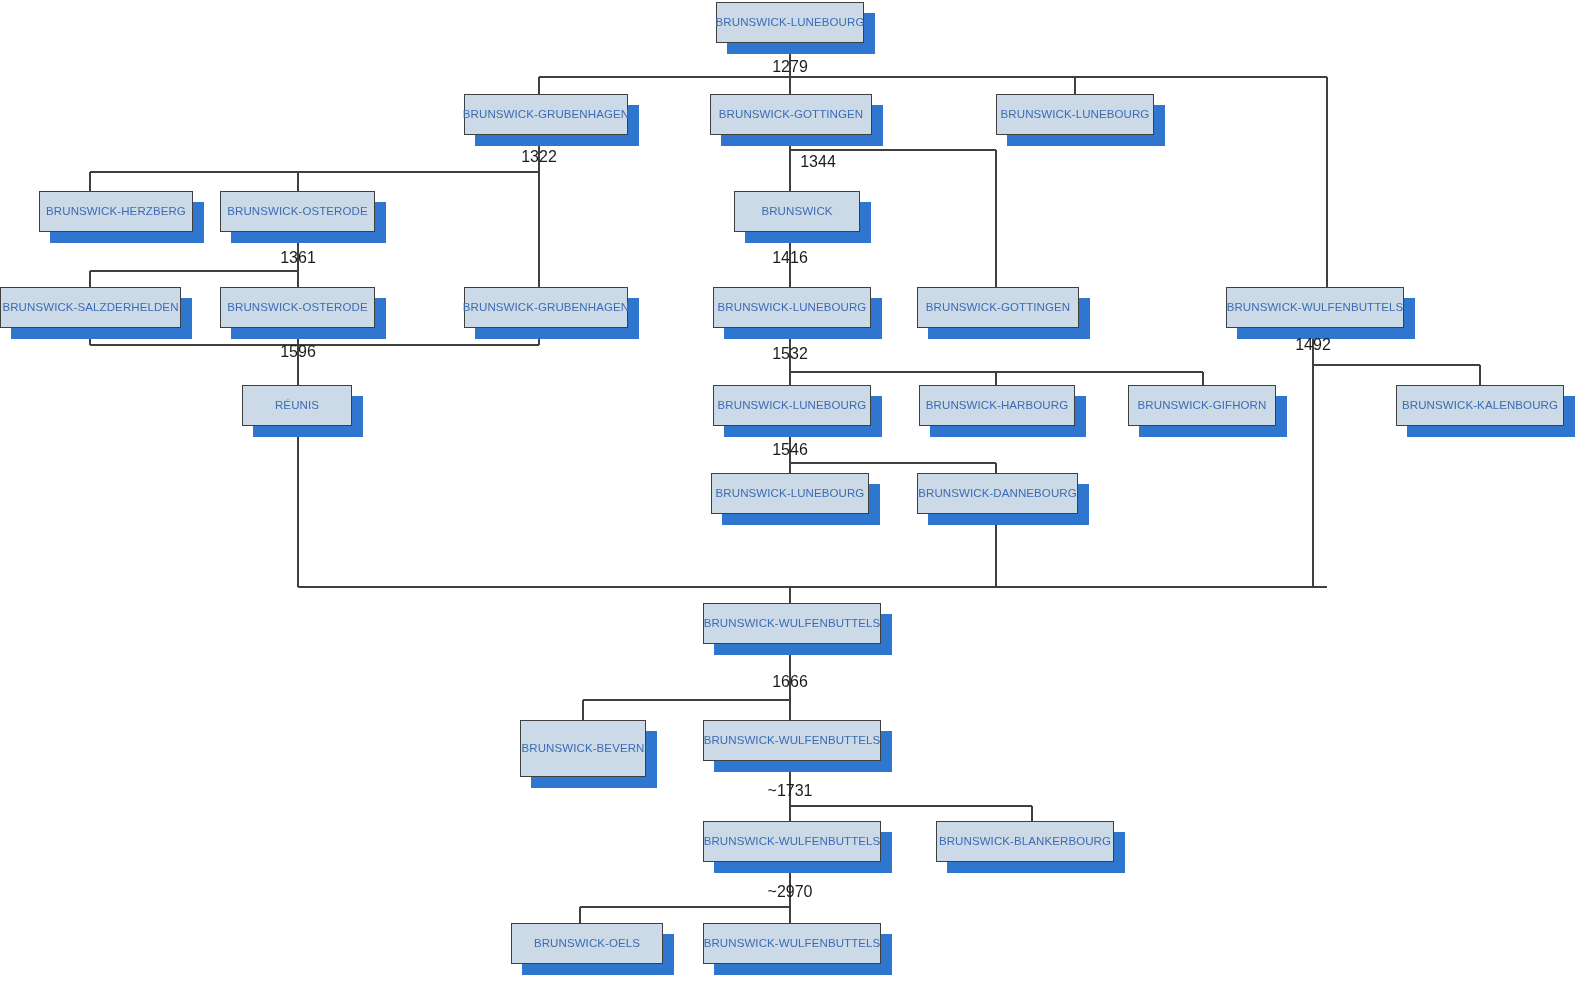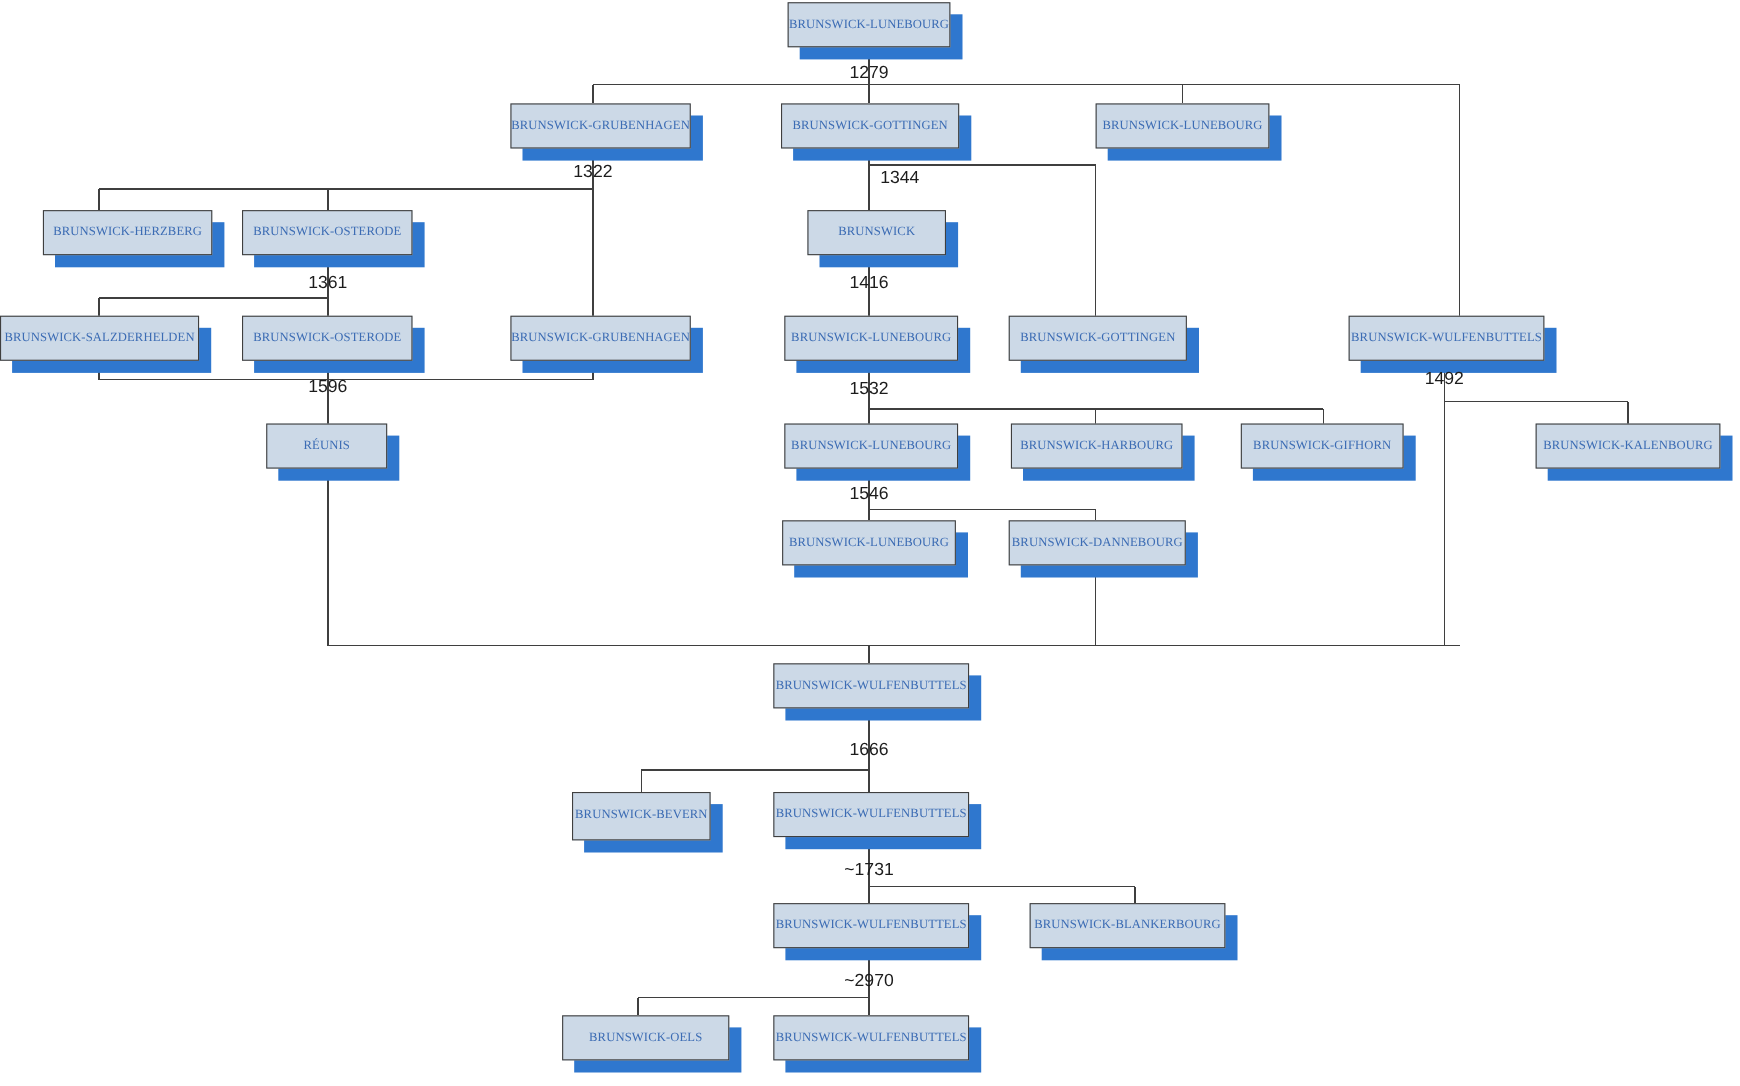--- a/index.html
+++ b/index.html
@@ -45,21 +45,21 @@
     box-sizing: border-box;
     background: #ccd9e7;
     border: 1px solid #3f3f3f;
     display: flex;
     align-items: center;
     justify-content: center;
   }
   .node .label {
     color: #3c6cb4;
     font-size: 11.5px;
-    font-family: Liberation Serif, serif;
+    font-family: Liberation Sans, sans-serif;
     letter-spacing: 0.1px;
     white-space: nowrap;
     line-height: 1;
   }
   .edge-label {
     position: absolute;
     color: #1c1c1c;
     font-size: 16px;
     font-family: "Liberation Sans", sans-serif;
     white-space: nowrap;
@@ -241,21 +241,21 @@
         <div class="face">
           <span class="label">BRUNSWICK-DANNEBOURG</span>
         </div>
       </div>
       <div class="node" style="left: 703px; top: 603px; width: 178px; height: 41px;">
         <div class="shadow"></div>
         <div class="face">
           <span class="label">BRUNSWICK-WULFENBUTTELS</span>
         </div>
       </div>
-      <div class="node" style="left: 520px; top: 720px; width: 126px; height: 44px;">
+      <div class="node" style="left: 520px; top: 720px; width: 126px; height: 57px;">
         <div class="shadow"></div>
         <div class="face">
           <span class="label">BRUNSWICK-BEVERN</span>
         </div>
       </div>
       <div class="node" style="left: 703px; top: 720px; width: 178px; height: 41px;">
         <div class="shadow"></div>
         <div class="face">
           <span class="label">BRUNSWICK-WULFENBUTTELS</span>
         </div>

